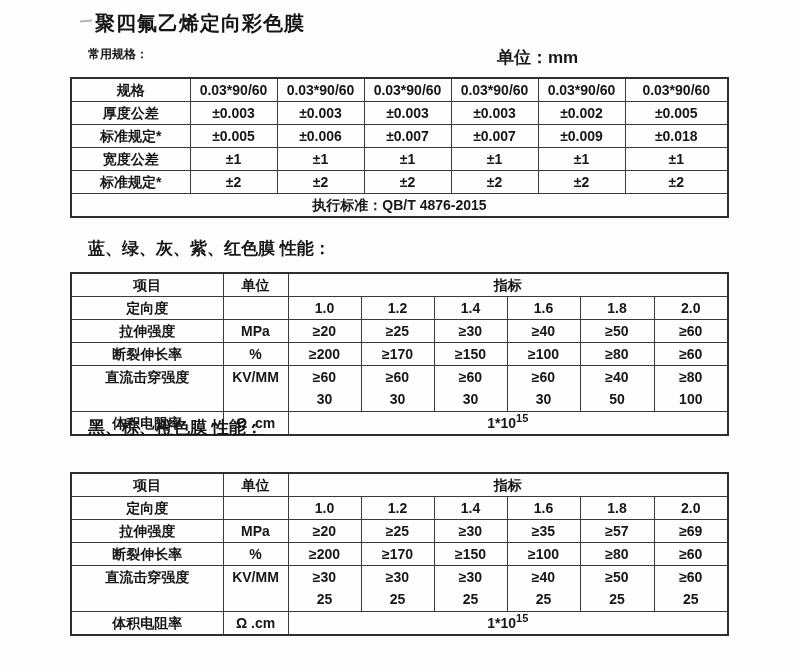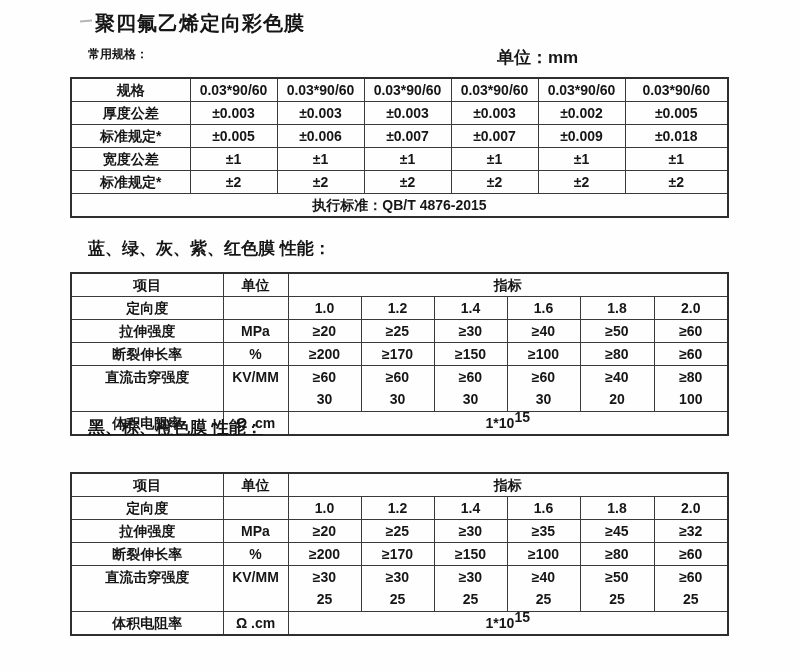--- a/index.html
+++ b/index.html
@@ -27,21 +27,21 @@
   table.grid td{
     border:1.5px solid #3a3a3a;
     text-align:center;vertical-align:middle;
     font-size:14px;font-weight:700;color:#161616;
     padding:0;height:22px;line-height:22px;
     overflow:hidden;white-space:nowrap;
   }
   td.exec{text-align:left;padding-left:8px;}
   tr.dual td{height:45px;vertical-align:top;}
   .line{height:22px;line-height:22px;}
-  sup{font-size:14px;line-height:0;text-align:center;}
+  sup{font-size:11px;line-height:0;text-align:center;}
 </style>
 </head>
 <body>
 
 <div class="doc">
 
   <div class="dash"></div>
   <div class="main-title">聚四氟乙烯定向彩色膜</div>
   <div class="sub-left">常用规格：</div>
   <div class="sub-right">单位：mm</div>
@@ -175,21 +175,21 @@
         <td>
             <div class="line">≥60</div>
             <div class="line">30</div>
           </td>
         <td>
             <div class="line">≥60</div>
             <div class="line">30</div>
           </td>
         <td>
             <div class="line">≥40</div>
-            <div class="line">20</div>
+            <div class="line">50</div>
           </td>
         <td>
             <div class="line">≥80</div>
             <div class="line">100</div>
           </td>
       </tr>
       <tr>
         <td>体积电阻率</td>
         <td>Ω .cm</td>
         <td colspan="6"><span>1*10</span><sup>15</sup></td>
@@ -226,22 +226,22 @@
         <td>1.8</td>
         <td>2.0</td>
       </tr>
       <tr>
         <td>拉伸强度</td>
         <td>MPa</td>
         <td>≥20</td>
         <td>≥25</td>
         <td>≥30</td>
         <td>≥35</td>
-        <td>≥45</td>
-        <td>≥32</td>
+        <td>≥57</td>
+        <td>≥69</td>
       </tr>
       <tr>
         <td>断裂伸长率</td>
         <td>%</td>
         <td>≥200</td>
         <td>≥170</td>
         <td>≥150</td>
         <td>≥100</td>
         <td>≥80</td>
         <td>≥60</td>

